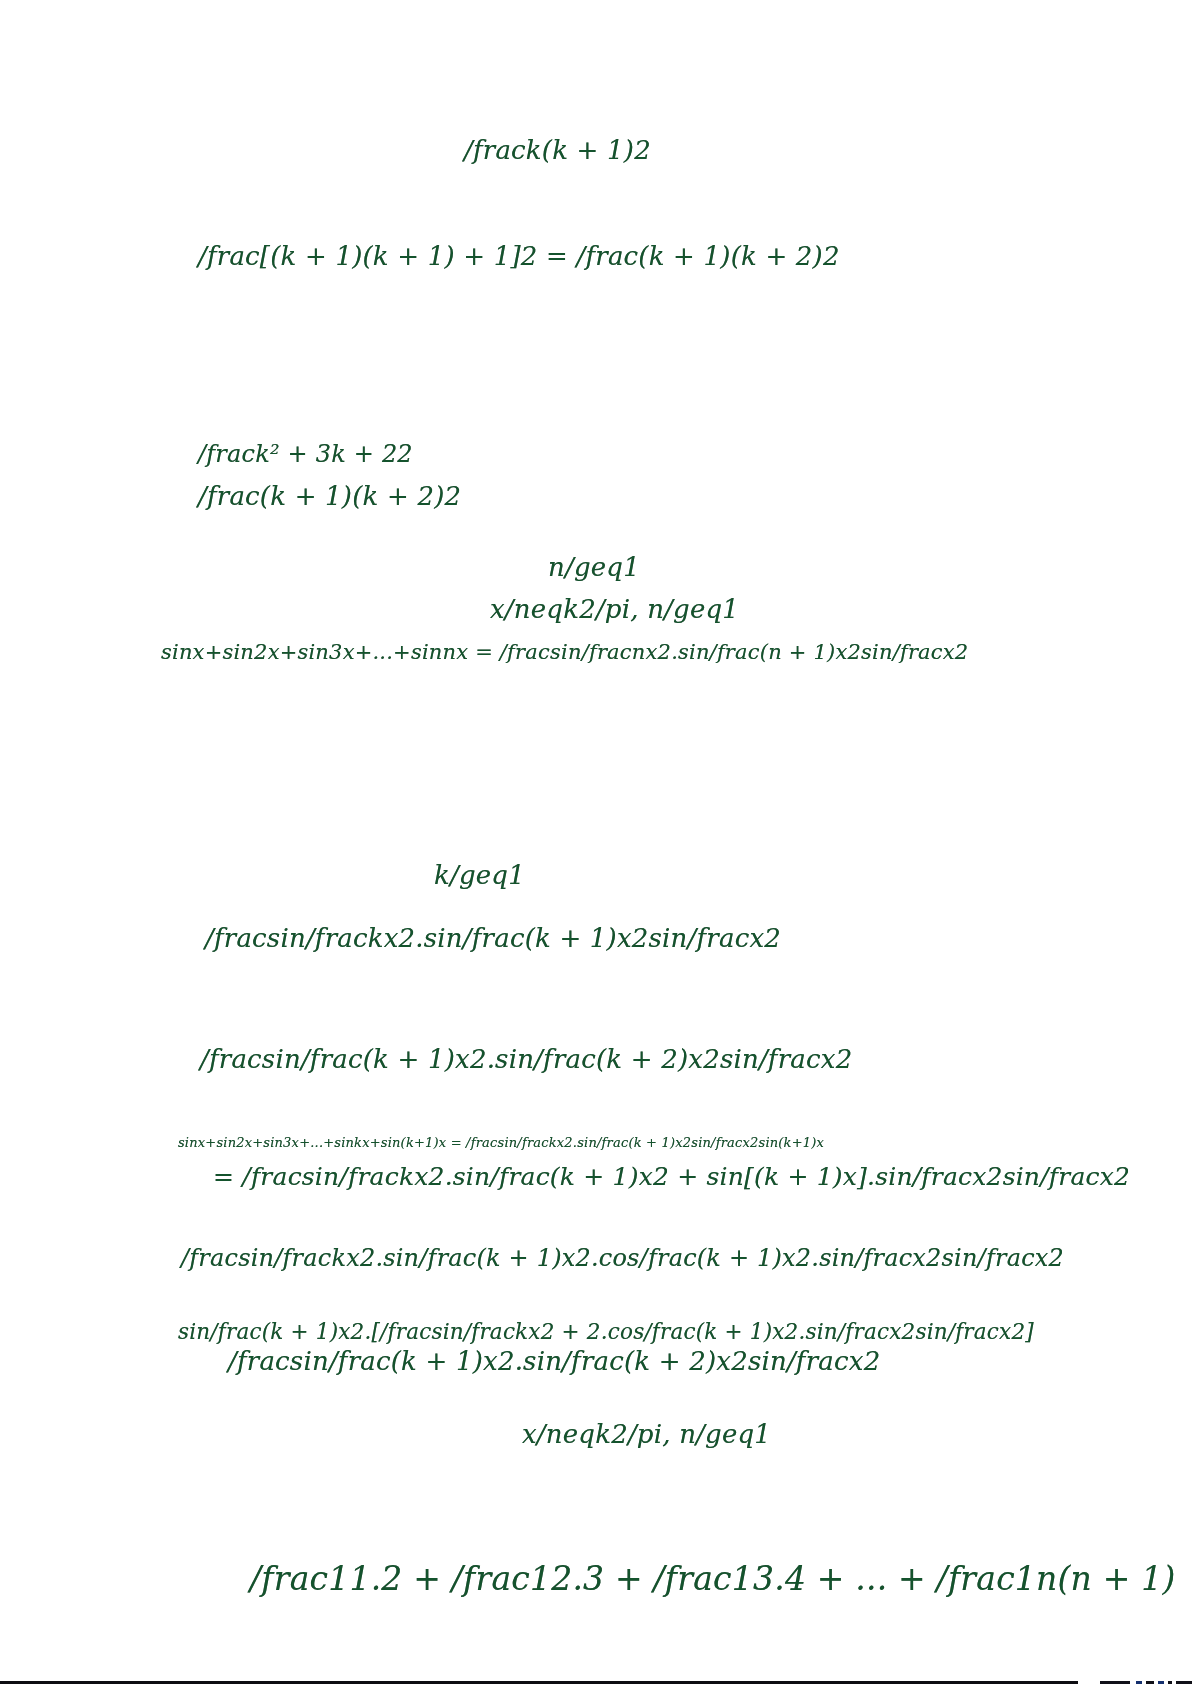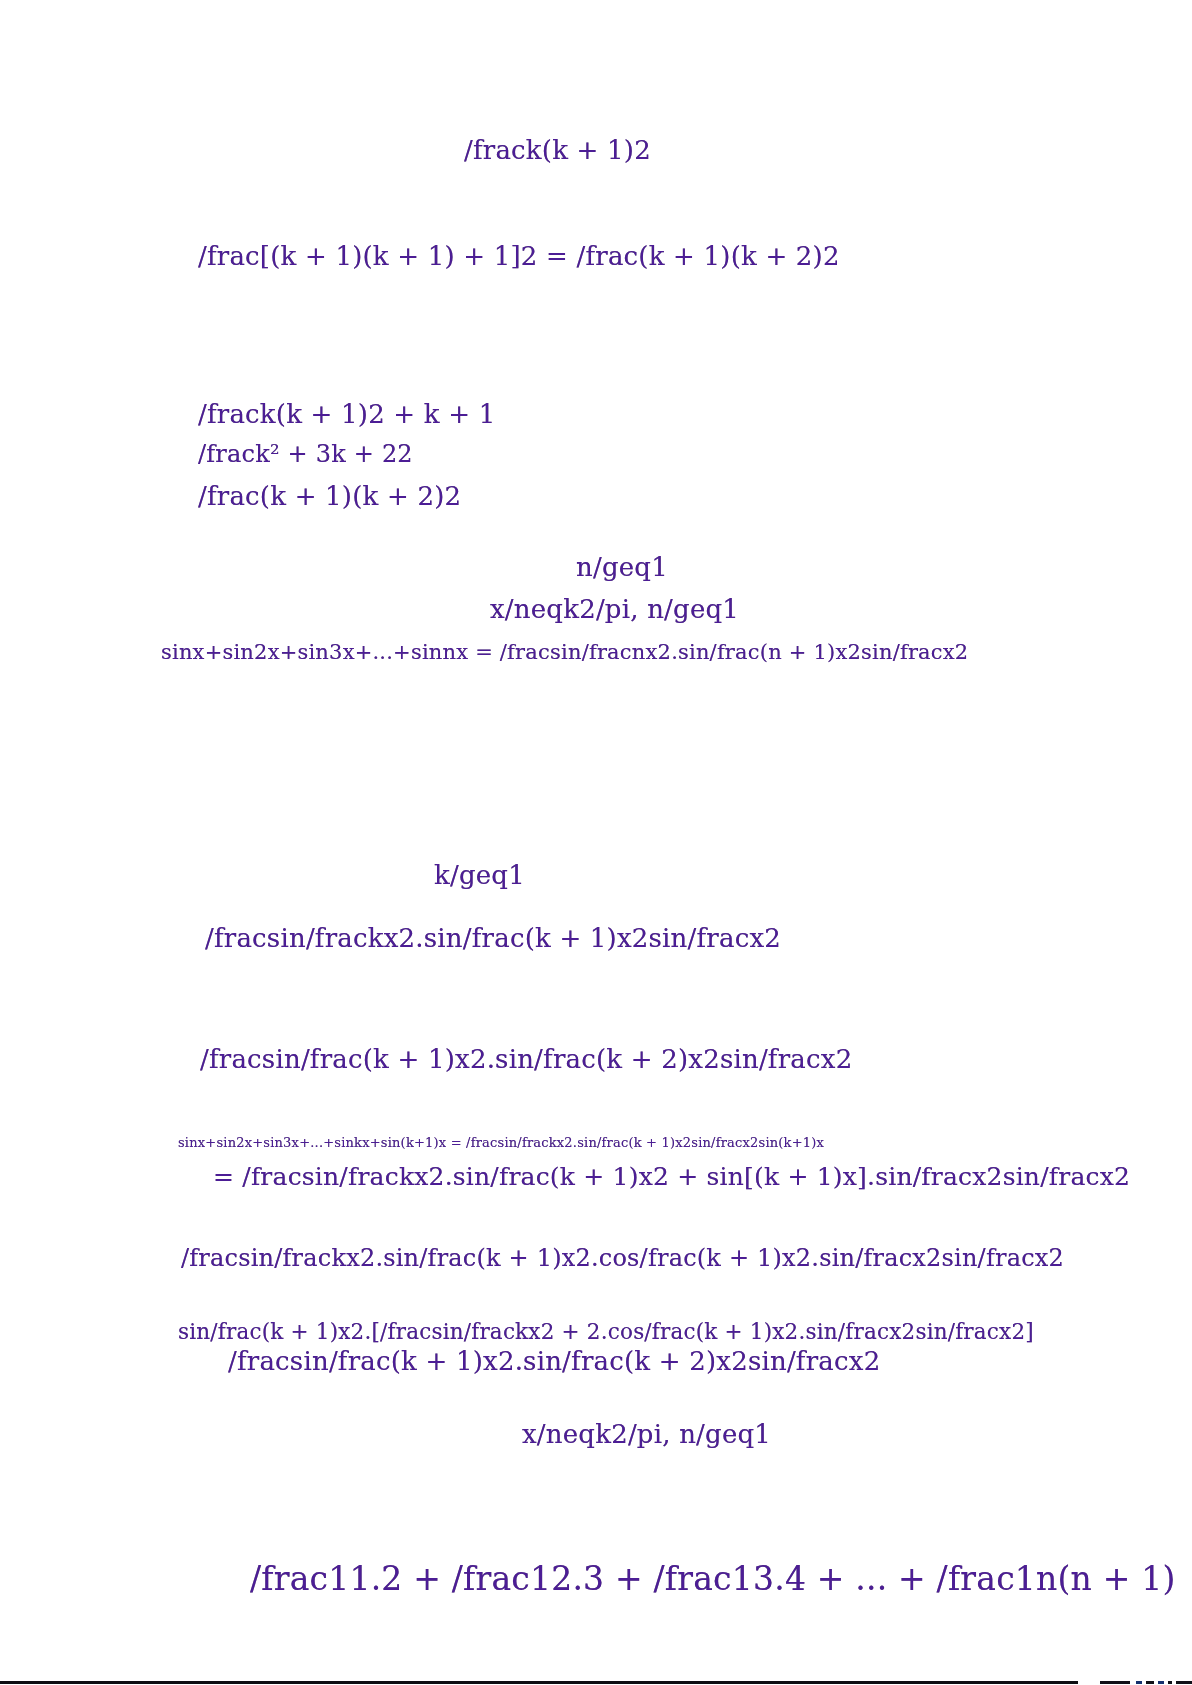--- a/index.html
+++ b/index.html
@@ -11,21 +11,22 @@
     position: relative;
     width: 1192px;
     height: 1685px;
     background: #ffffff;
     overflow: hidden;
     font-family: "DejaVu Serif", "Liberation Serif", serif;
   }
   .formula {
     position: absolute;
     white-space: nowrap;
-    color: #4c1d95;
+    font-style: italic;
+    color: #14532d;
     line-height: 1.15;
     letter-spacing: 0.2px;
     text-shadow: 0 0 0.5px rgba(40,40,40,0.55);
   }
   .rule {
     position: absolute;
     background: #0d0d12;
   }
   .edge-mark {
     position: absolute;
@@ -34,24 +35,23 @@
   }
   .edge-mark.blue { background: #15306e; }
 </style>
 </head>
 <body>
 
 <div class="page">
 
   <div class="formula" style="left:464px; top:136px; font-size:26px;">/frack(k + 1)2</div>
   <div class="formula" style="left:198px; top:242px; font-size:26px;">/frac[(k + 1)(k + 1) + 1]2 = /frac(k + 1)(k + 2)2</div>
-  <div class="formula" style="left:198px; top:400px; font-size:26px;">/frack(k + 1)2 + k + 1</div>
   <div class="formula" style="left:198px; top:441px; font-size:24px;">/frack² + 3k + 22</div>
   <div class="formula" style="left:198px; top:482px; font-size:26px;">/frac(k + 1)(k + 2)2</div>
-  <div class="formula" style="left:576px; top:553px; font-size:26px;">n/geq1</div>
+  <div class="formula" style="left:548px; top:553px; font-size:26px;">n/geq1</div>
   <div class="formula" style="left:490px; top:595px; font-size:26px;">x/neqk2/pi, n/geq1</div>
   <div class="formula" style="left:161px; top:640px; font-size:21px;">sinx+sin2x+sin3x+...+sinnx = /fracsin/fracnx2.sin/frac(n + 1)x2sin/fracx2</div>
   <div class="formula" style="left:434px; top:861px; font-size:26px;">k/geq1</div>
   <div class="formula" style="left:205px; top:924px; font-size:26px;text-align:center;">/fracsin/frackx2.sin/frac(k + 1)x2sin/fracx2</div>
   <div class="formula" style="left:200px; top:1045px; font-size:26px;">/fracsin/frac(k + 1)x2.sin/frac(k + 2)x2sin/fracx2</div>
   <div class="formula" style="left:178px; top:1136px; font-size:13px;">sinx+sin2x+sin3x+...+sinkx+sin(k+1)x = /fracsin/frackx2.sin/frac(k + 1)x2sin/fracx2sin(k+1)x</div>
   <div class="formula" style="left:175px; top:1163px; font-size:25px;margin-left:38px;">= /fracsin/frackx2.sin/frac(k + 1)x2 + sin[(k + 1)x].sin/fracx2sin/fracx2</div>
   <div class="formula" style="left:181px; top:1245px; font-size:24px;">/fracsin/frackx2.sin/frac(k + 1)x2.cos/frac(k + 1)x2.sin/fracx2sin/fracx2</div>
   <div class="formula" style="left:178px; top:1320px; font-size:21.5px;">sin/frac(k + 1)x2.[/fracsin/frackx2 + 2.cos/frac(k + 1)x2.sin/fracx2sin/fracx2]</div>
   <div class="formula" style="left:228px; top:1347px; font-size:26px;">/fracsin/frac(k + 1)x2.sin/frac(k + 2)x2sin/fracx2</div>

